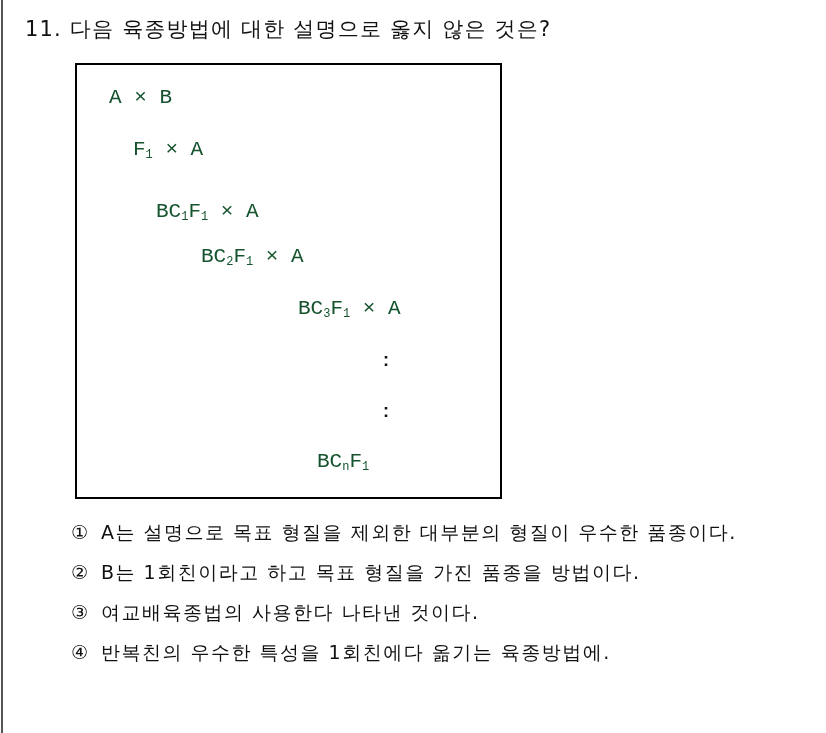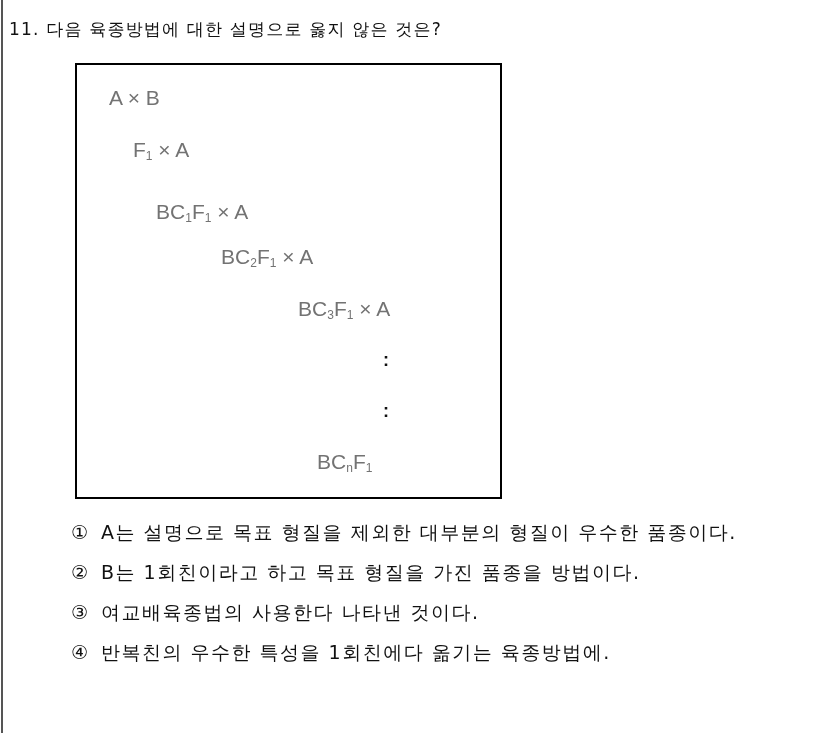--- a/index.html
+++ b/index.html
@@ -18,44 +18,44 @@
     .left-rule {
       position: absolute;
       left: 1px;
       top: 0;
       width: 2px;
       height: 733px;
       background: #555555;
     }
     .question-title {
       position: absolute;
-      left: 9px;
+      left: 25px;
       top: 14px;
-      font-size: 17px;
+      font-size: 21px;
       letter-spacing: 1.2px;
       white-space: nowrap;
       line-height: 30px;
     }
     .diagram-box {
       position: absolute;
       left: 75px;
       top: 63px;
       width: 423px;
       height: 432px;
       border: 2px solid #000000;
       background: #ffffff;
       box-sizing: content-box;
     }
     .step {
       position: absolute;
-      font-family: Liberation Sans, sans-serif;
+      font-family: Liberation Mono, monospace;
       font-size: 21px;
       white-space: nowrap;
       line-height: 24px;
-      color: #737373;
+      color: #14532d;
     }
     .step sub {
       font-size: 12px;
       vertical-align: -3px;
       line-height: 0;
     }
     .dots {
       position: absolute;
       font-family: "Liberation Sans", sans-serif;
       font-size: 18px;
@@ -98,21 +98,21 @@
   </div>
 
   <div class="step" style="left:56px; top:73px;">
     <span>F</span><sub>1</sub><span> × A</span>
   </div>
 
   <div class="step" style="left:79px; top:127px;margin-top:8px;">
     <span>BC</span><sub>1</sub><span>F</span><sub>1</sub><span> × A</span>
   </div>
 
-  <div class="step" style="left:144px; top:180px;">
+  <div class="step" style="left:124px; top:180px;">
     <span>BC</span><sub>2</sub><span>F</span><sub>1</sub><span> × A</span>
   </div>
 
   <div class="step" style="left:221px; top:232px;">
     <span>BC</span><sub>3</sub><span>F</span><sub>1</sub><span> × A</span>
   </div>
 
   <div class="dots" style="left:306px; top:285px;">:</div>
   <div class="dots" style="left:306px; top:336px;">:</div>
 

